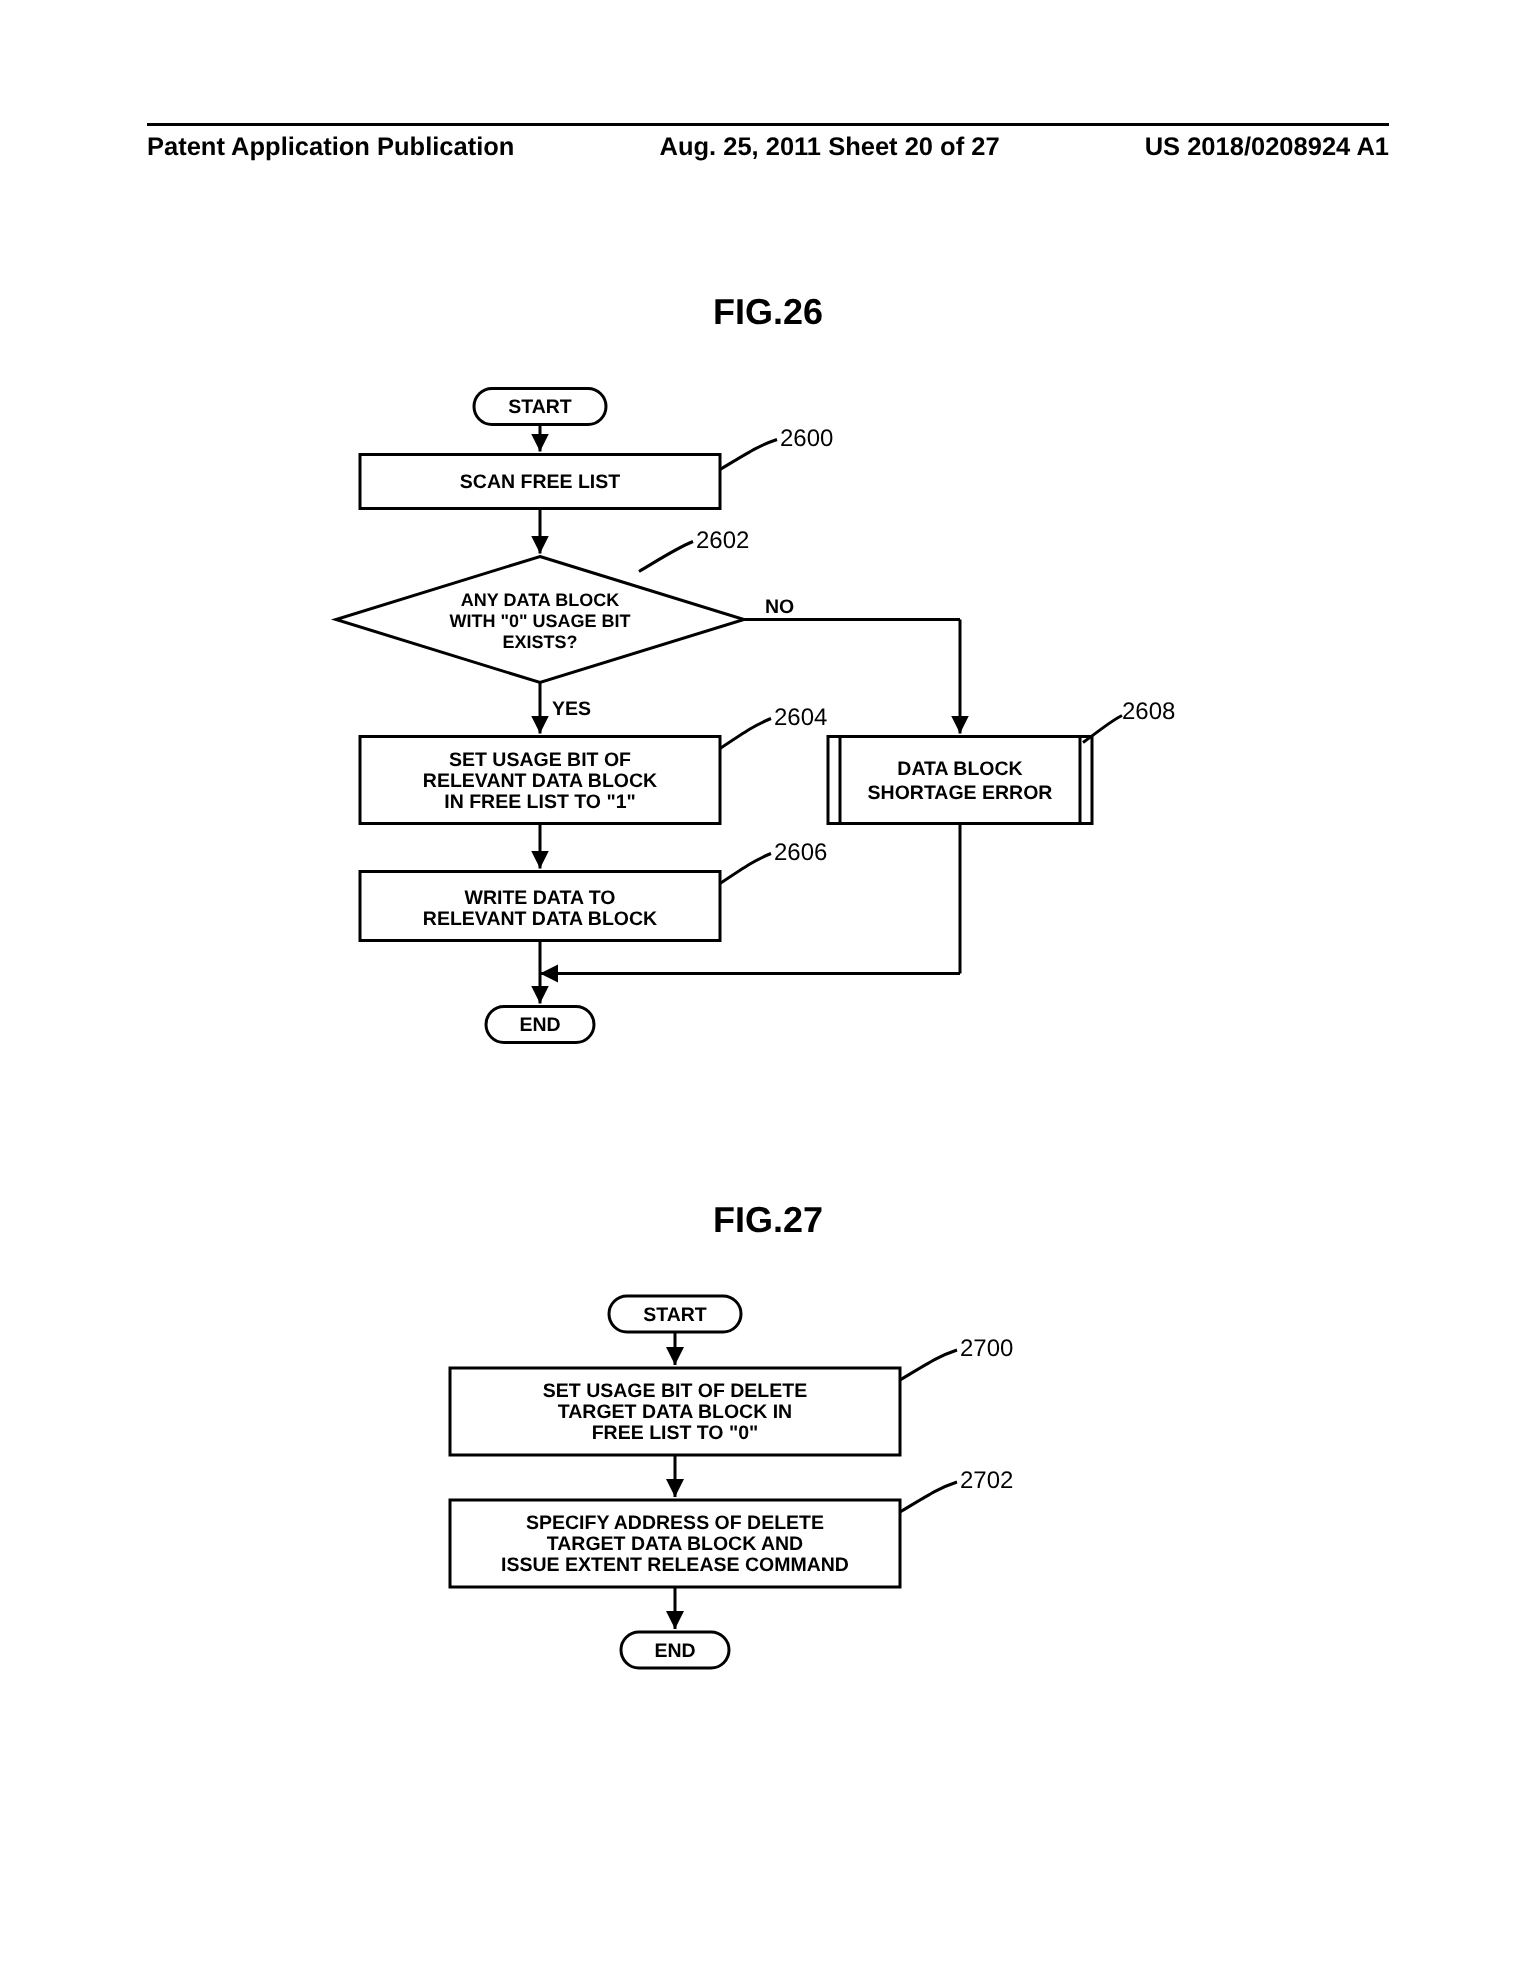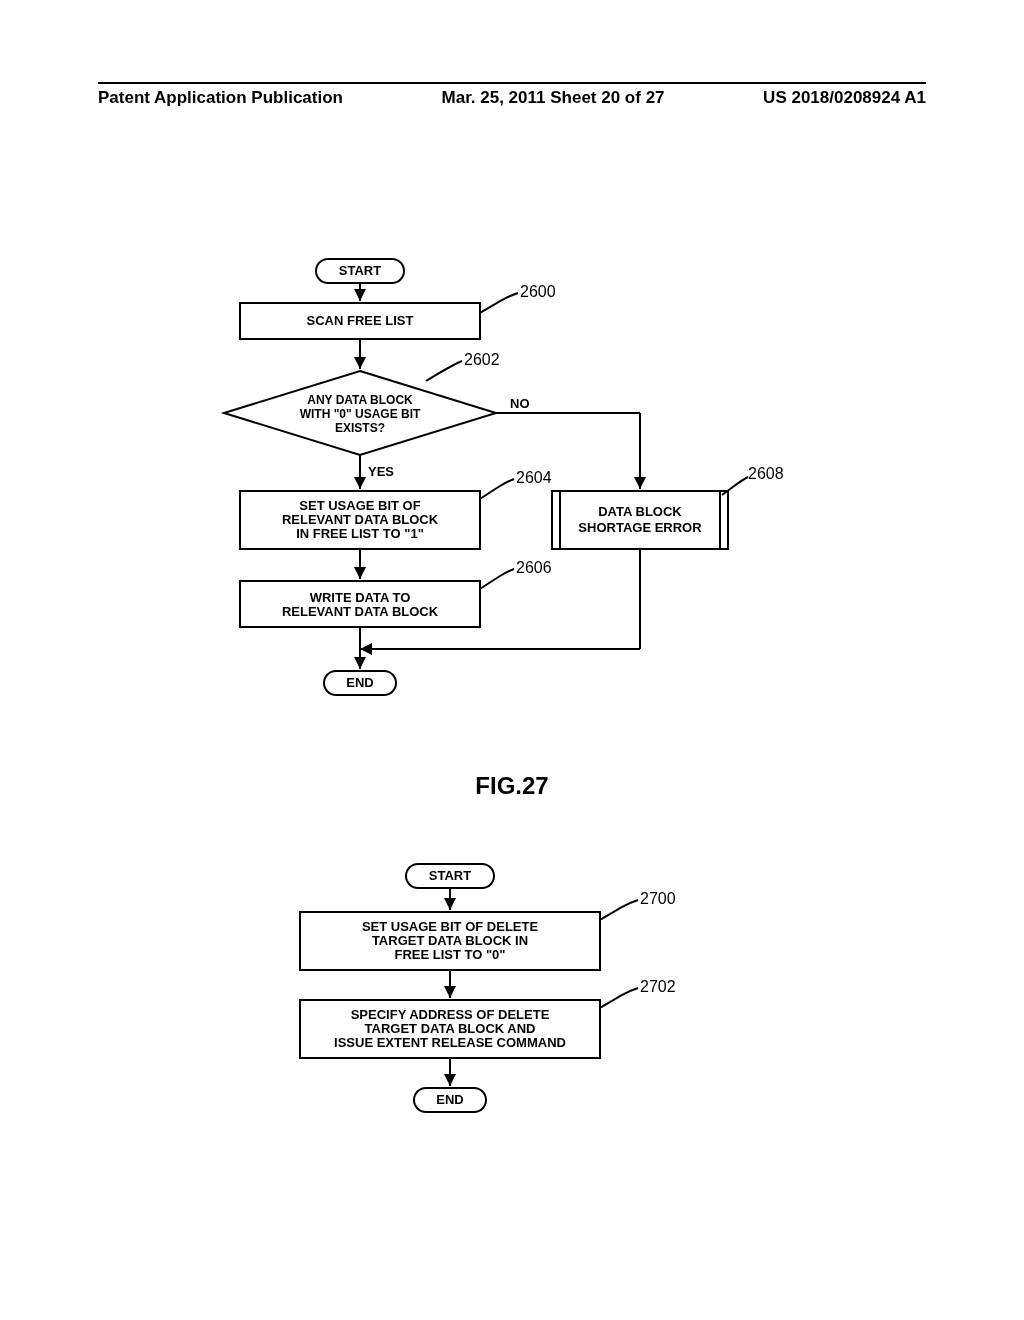--- a/index.html
+++ b/index.html
@@ -18,25 +18,26 @@
 .tiny{font-size:12px}
 </style>
 </head>
 <body>
 
 <div class="page">
 
   <div class="hdr">
     <div class="hdr-row">
       <span>Patent Application Publication</span>
-      <span>Mar. 25, 2011  Sheet 20 of 27</span>
+      <span>Aug. 25, 2011  Sheet 20 of 27</span>
       <span>US 2018/0208924 A1</span>
     </div>
   </div>
 
+  <div class="fig-title" style="top:195px">FIG.26</div>
 
   <div class="svg-wrap" style="left:200px;top:255px;width:560px;height:480px">
     <svg width="560" height="480">
       <defs>
         <marker id="ah" markerWidth="10" markerHeight="10" refX="6" refY="3" orient="auto">
           <path d="M0,0 L6,3 L0,6 Z" class="arrow"></path>
         </marker>
       </defs>
 
       <rect class="term" x="116" y="4" width="88" height="24" rx="12" ry="12"></rect>
@@ -87,21 +88,21 @@
 
       <line class="line" x1="160" y1="372" x2="160" y2="414" marker-end="url(#ah)"></line>
       <line class="line" x1="440" y1="294" x2="440" y2="394"></line>
       <line class="line" x1="440" y1="394" x2="160" y2="394" marker-end="url(#ah)"></line>
 
       <rect class="term" x="124" y="416" width="72" height="24" rx="12" ry="12"></rect>
       <text class="lbl" x="160" y="429">END</text>
     </svg>
   </div>
 
-  <div class="fig-title" style="top:772px">FIG.27</div>
+  <div class="fig-title" style="top:800px">FIG.27</div>
 
   <div class="svg-wrap" style="left:240px;top:860px;width:540px;height:300px">
     <svg width="540" height="300">
       <defs>
         <marker id="ah2" markerWidth="10" markerHeight="10" refX="6" refY="3" orient="auto">
           <path d="M0,0 L6,3 L0,6 Z" class="arrow"></path>
         </marker>
       </defs>
 
       <rect class="term" x="166" y="4" width="88" height="24" rx="12" ry="12"></rect>

